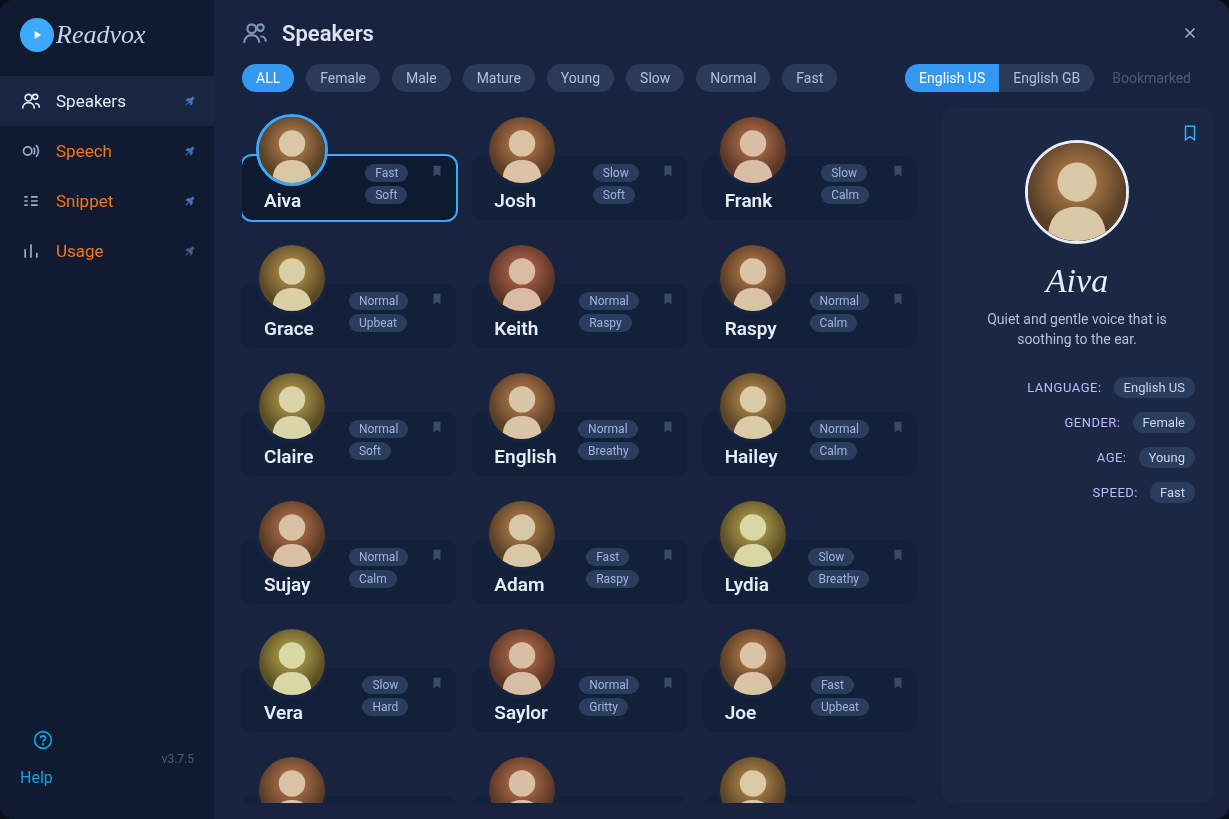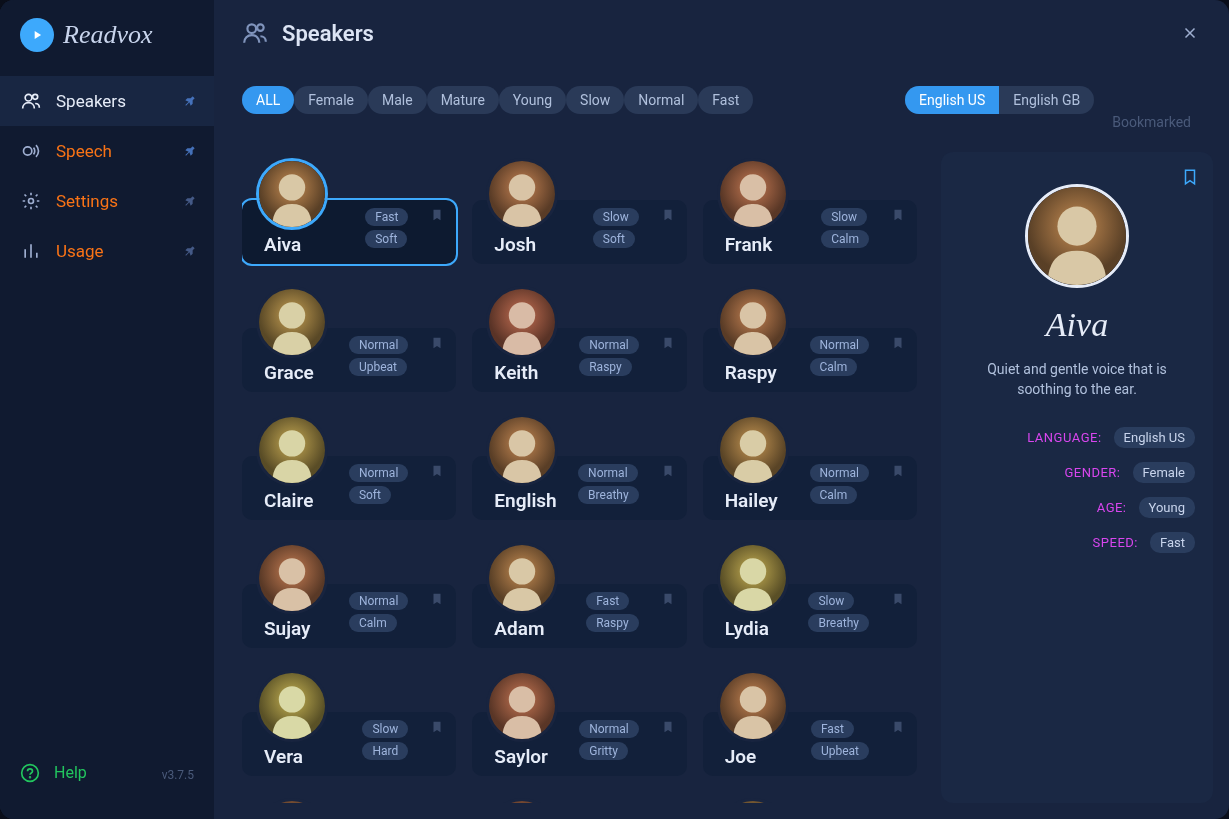--- a/index.html
+++ b/index.html
@@ -23,21 +23,21 @@
   .sidebar {
     width: 214px;
     background: #101a30;
     display: flex;
     flex-direction: column;
     padding: 18px 0;
   }
   .logo-row {
     display: flex;
     align-items: center;
-    gap: 9px;
+    gap: 2px;
     padding: 0 20px 24px 20px;
   }
   .logo-circle {
     width: 34px; height: 34px;
     background: #3da9fc;
     border-radius: 50%;
     display: flex;
     align-items: center;
     justify-content: center;
   }
@@ -71,21 +71,21 @@
     width: 16px; height: 16px;
     color: #4a6090;
   }
   .pin.pinned { color: #4a7ac8; }
   .sidebar-footer {
     display: flex;
     align-items: center;
     justify-content: space-between;
     padding: 14px 20px;
   }
-  .help-row { display: flex; align-items: flex-start; gap: 14px; font-size: 16px; color: #22c55e; cursor: pointer; }
+  .help-row { display: flex; align-items: flex-end; gap: 14px; font-size: 16px; color: #0ea5e9; cursor: pointer; flex-direction: column; }
   .version { font-size: 12px; color: #4a5a7a; }
   
   .main {
     flex: 1;
     display: flex;
     flex-direction: column;
     overflow: hidden;
   }
   .header {
     display: flex;
@@ -95,21 +95,21 @@
   }
   .header-icon { width: 26px; height: 26px; color: #8094bc; }
   .page-title { font-size: 22px; font-weight: 600; color: #dce4f4; flex: 1; }
   .close-btn { width: 22px; height: 22px; color: #9eaed0; cursor: pointer; display:flex; align-items:center; justify-content:center;}
   .filters-row {
     display: flex;
     align-items: center;
     padding: 0 28px 16px 28px;
     gap: 8px;
   }
-  .filter-group { display: flex; gap: 0; flex-wrap: wrap; }
+  .filter-group { display: flex; gap: 12px; flex-wrap: wrap; }
   .pill {
     padding: 6px 14px;
     border-radius: 16px;
     background: #2a3a58;
     color: #b0c0dc;
     font-size: 14px;
     cursor: pointer;
   }
   .pill.active { background: #3498f0; color: #fff; }
   .lang-toggle {
@@ -119,21 +119,20 @@
     border-radius: 18px;
     overflow: hidden;
   }
   .lang-toggle .pill { border-radius: 0; background: transparent; }
   .lang-toggle .pill.active { background: #3498f0; }
   .bookmarked-toggle {
     color: #4a5a7a;
     font-size: 14px;
     padding: 6px 10px;
     cursor: pointer;
-    margin-top: 44px;
   }
   .content-row {
     display: flex;
     flex: 1;
     overflow: hidden;
     padding: 0 16px 16px 28px;
     gap: 16px;
   }
   .grid-wrapper {
     flex: 1;
@@ -224,39 +223,39 @@
     font-family: "Brush Script MT", cursive;
     font-size: 34px;
     color: #e6ecf8;
     margin-top: 18px;
     font-style: italic;
   }
   .detail-desc {
     text-align: center;
     font-size: 14px;
     color: #b0c0dc;
-    margin-top: 16px;
+    margin-top: 10px;
     line-height: 1.4;
   }
   .props {
     width: 100%;
     margin-top: 28px;
     display: flex;
     flex-direction: column;
     gap: 14px;
   }
   .prop-row {
     display: flex;
     align-items: center;
     justify-content: flex-end;
     gap: 12px;
   }
   .prop-label {
     font-size: 13px;
-    color: #d946ef;
+    color: #c4b5fd;
     letter-spacing: 0.5px;
     margin-left: 40px;
   }
   .prop-value {
     background: #2a3d5e;
     color: #c8d4ec;
     font-size: 13px;
     padding: 3px 10px;
     border-radius: 10px;
   }
@@ -302,26 +301,25 @@
             </svg>
           </span>
     <span>Speech</span>
     <span class="pin pinned"><svg width="16" height="16" viewBox="0 0 24 24" fill="currentColor">
               <path d="M14 3l5 5-3 3v5l-3 3-2-5-5 5-1-1 5-5-5-2 3-3h5l3-3z" opacity="0.9"></path>
             </svg></span>
         </div>
         <div class="nav-item">
           <span class="nav-icon">
             <svg width="20" height="20" viewBox="0 0 24 24" fill="none" stroke="currentColor" stroke-width="2">
-              <circle cx="12" cy="12" r="3"></circle>
-              <path d="M12 2v3M12 19v3M4.2 4.2l2.1 2.1M17.7 17.7l2.1 2.1M2 12h3M19 12h3M4.2 19.8l2.1-2.1M17.7 6.3l2.1-2.1"></path>
+              <path d="M4 7h4M4 12h4M4 17h4M12 7l8 0M12 12l8 0M12 17l8 0"></path>
             </svg>
           </span>
-    <span>Settings</span>
-    <span class="pin "><svg width="16" height="16" viewBox="0 0 24 24" fill="currentColor">
+    <span>Snippet</span>
+    <span class="pin pinned"><svg width="16" height="16" viewBox="0 0 24 24" fill="currentColor">
               <path d="M14 3l5 5-3 3v5l-3 3-2-5-5 5-1-1 5-5-5-2 3-3h5l3-3z" opacity="0.9"></path>
             </svg></span>
         </div>
         <div class="nav-item">
           <span class="nav-icon">
             <svg width="20" height="20" viewBox="0 0 24 24" fill="none" stroke="currentColor" stroke-width="2">
               <path d="M5 20V10M12 20V4M19 20v-6"></path>
             </svg>
           </span>
     <span>Usage</span>

